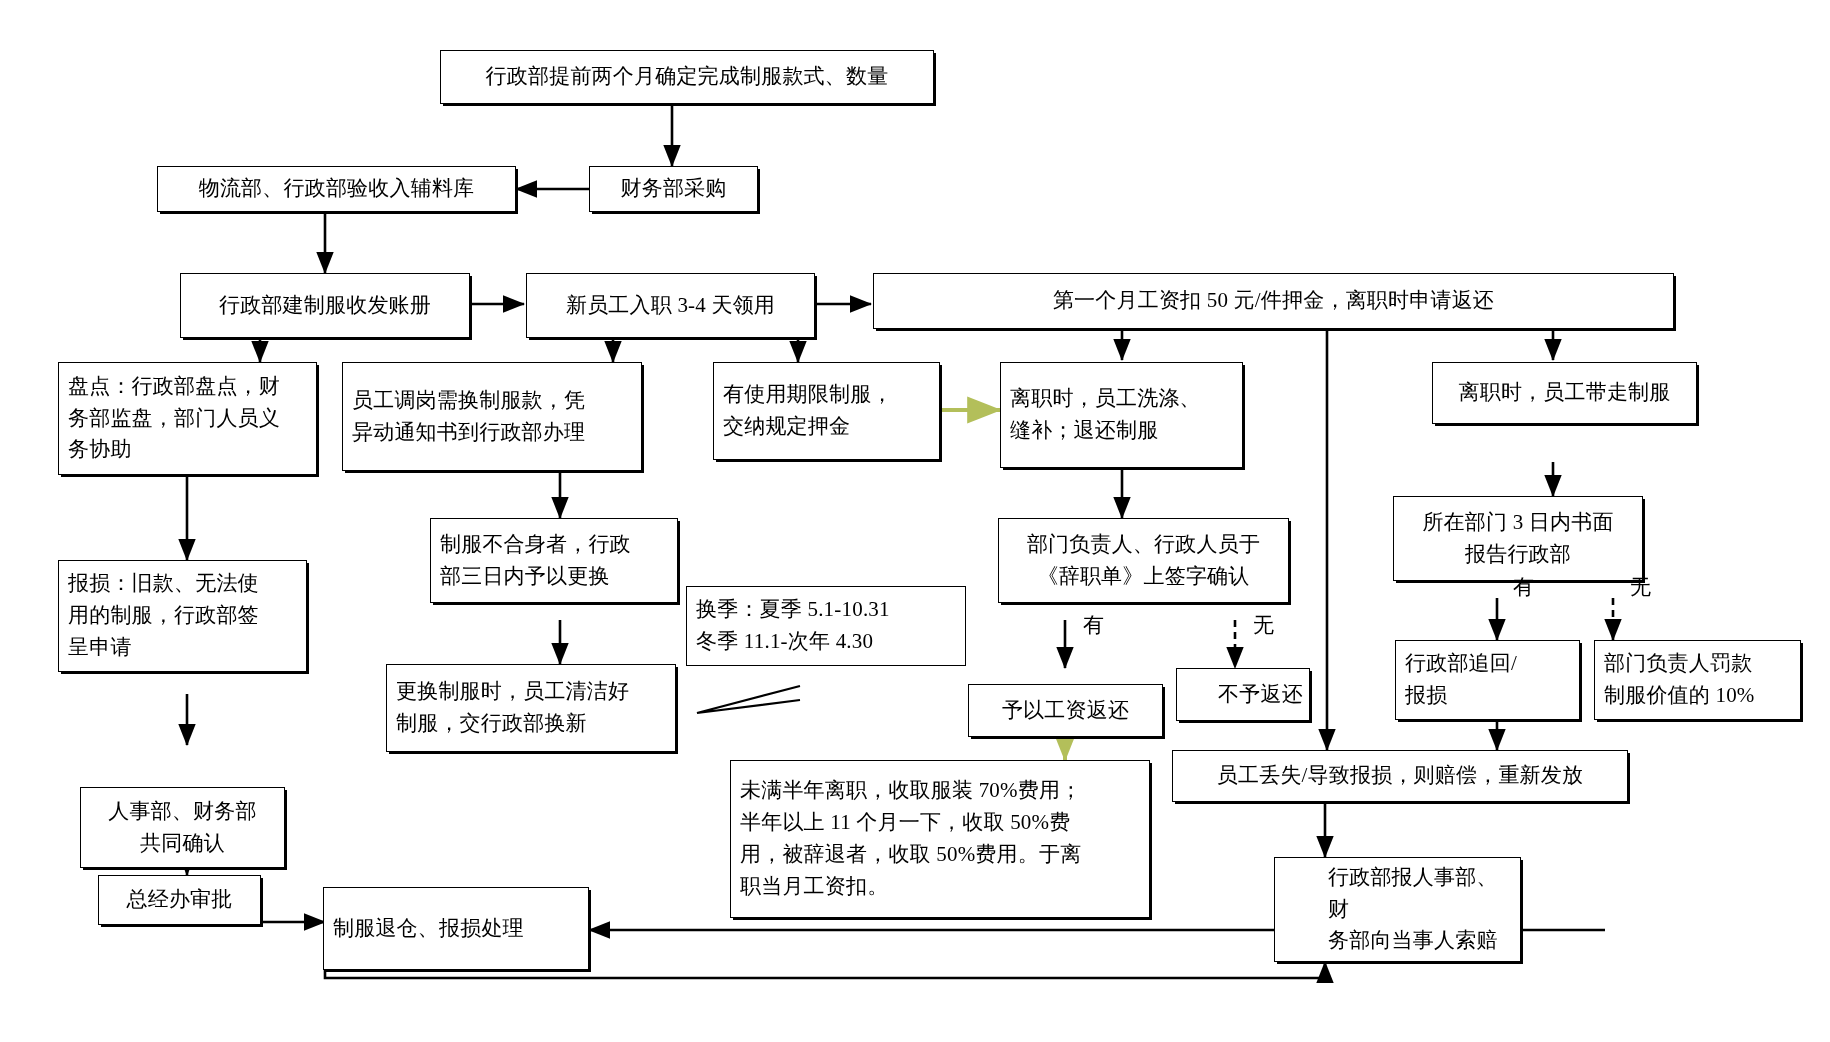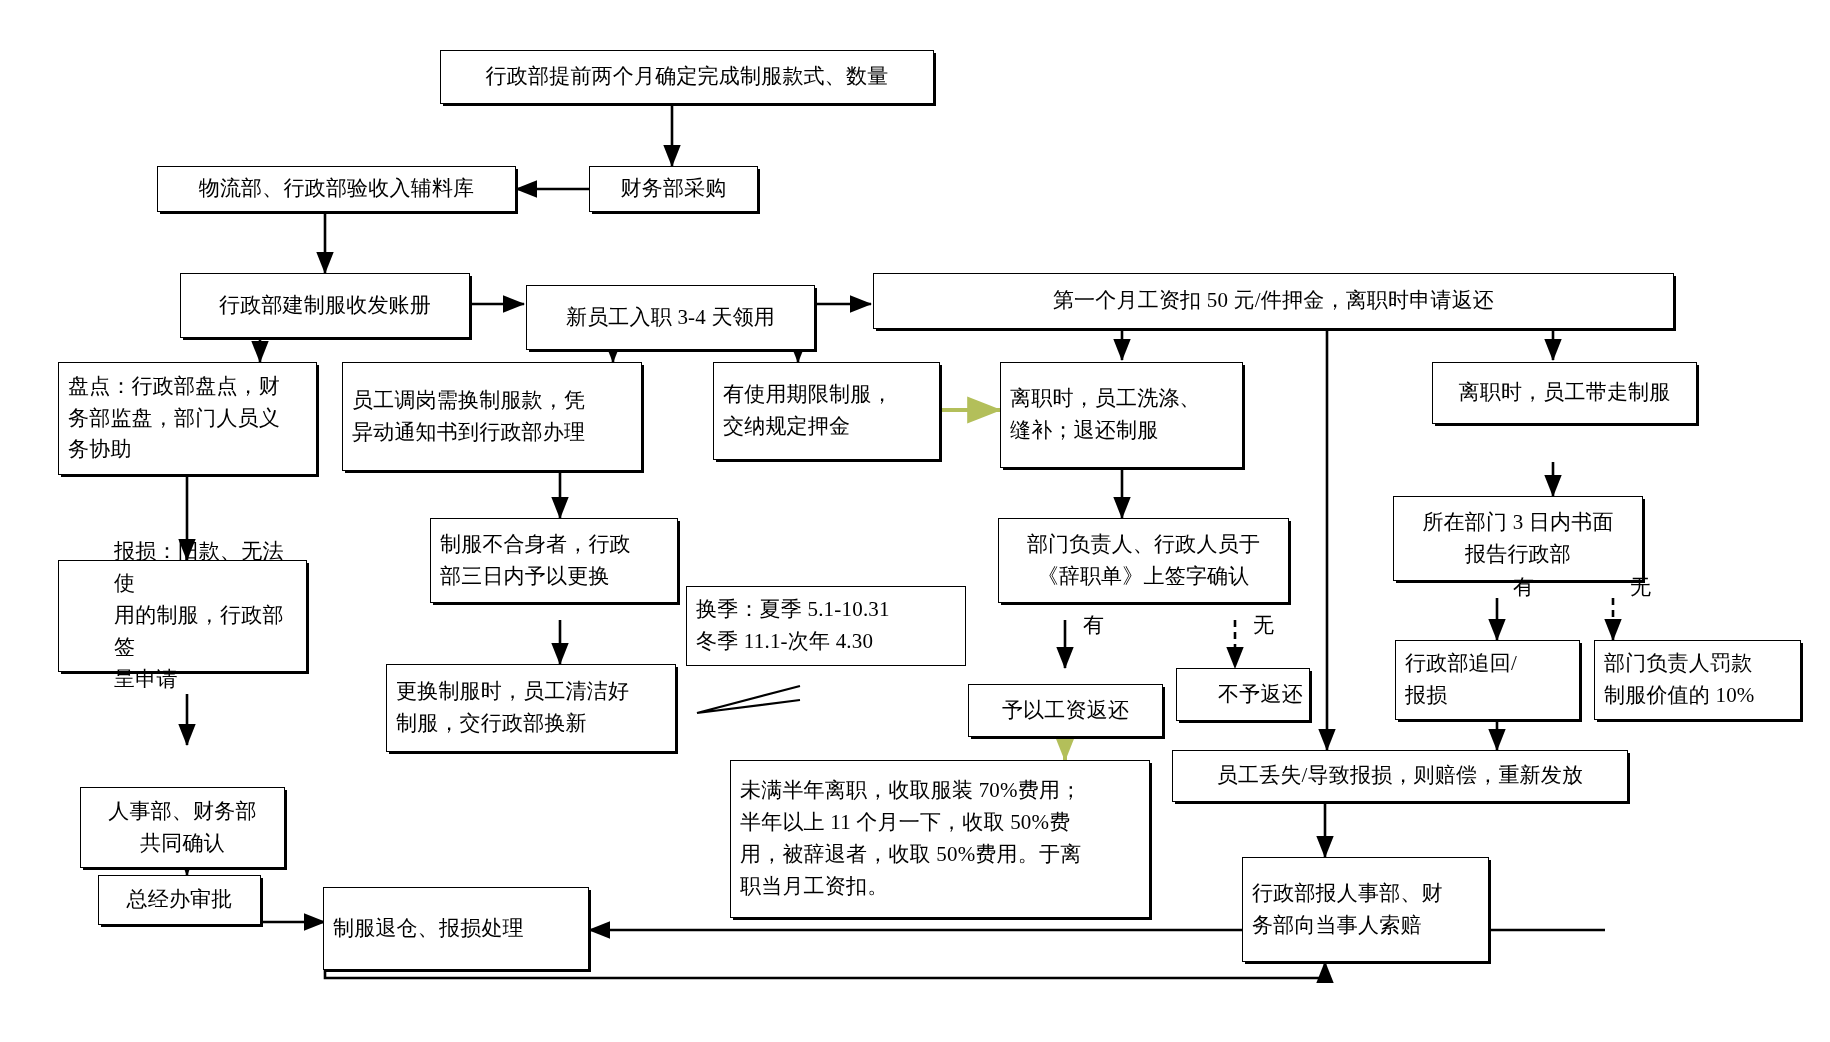--- a/index.html
+++ b/index.html
@@ -141,21 +141,21 @@
   </div>
 
   <div class="node center" style="left:157px;top:166px;width:359px;height:46px;">
     <span>物流部、行政部验收入辅料库</span>
   </div>
 
   <div class="node center" style="left:180px;top:273px;width:290px;height:65px;">
     <span>行政部建制服收发账册</span>
   </div>
 
-  <div class="node center" style="left:526px;top:285px;width:289px;height:65px;">
+  <div class="node center" style="left:526px;top:273px;width:289px;height:65px;">
     <span>新员工入职 3-4 天领用</span>
   </div>
 
   <div class="node center" style="left:873px;top:273px;width:801px;height:56px;">
     <span>第一个月工资扣 50 元/件押金，离职时申请返还</span>
   </div>
 
   <div class="node left" style="left:58px;top:362px;width:259px;height:113px;">
     <span>
       <span>盘点：行政部盘点，财</span><br>
@@ -182,21 +182,21 @@
     <span>
       <span>离职时，员工洗涤、</span><br>
       <span>缝补；退还制服</span>
     </span>
   </div>
 
   <div class="node center" style="left:1432px;top:362px;width:265px;height:62px;">
     <span>离职时，员工带走制服</span>
   </div>
 
-  <div class="node left" style="left:58px;top:560px;width:249px;height:112px;padding-left:46px;">
+  <div class="node left" style="left:58px;top:560px;width:249px;height:112px;">
     <span>
       <span>报损：旧款、无法使</span><br>
       <span>用的制服，行政部签</span><br>
       <span>呈申请</span>
     </span>
   </div>
 
   <div class="node left" style="left:430px;top:518px;width:248px;height:85px;">
     <span>
       <span>制服不合身者，行政</span><br>
@@ -275,21 +275,21 @@
   </div>
 
   <div class="node left" style="left:323px;top:887px;width:266px;height:83px;">
     <span>制服退仓、报损处理</span>
   </div>
 
   <div class="node center" style="left:98px;top:875px;width:163px;height:50px;">
     <span>总经办审批</span>
   </div>
 
-  <div class="node left" style="left:1242px;top:857px;width:247px;height:105px;">
+  <div class="node left" style="left:1274px;top:857px;width:247px;height:105px;padding-left:44px;">
     <span>
       <span>行政部报人事部、财</span><br>
       <span>务部向当事人索赔</span>
     </span>
   </div>
 
   <span class="edge-label" style="left:1083px;top:611px;">有</span>
   <span class="edge-label" style="left:1253px;top:611px;">无</span>
   <span class="edge-label" style="left:1513px;top:573px;">有</span>
   <span class="edge-label" style="left:1630px;top:573px;">无</span>

